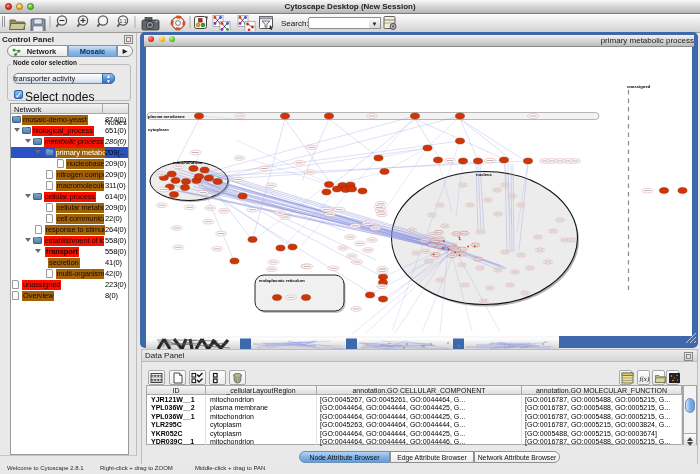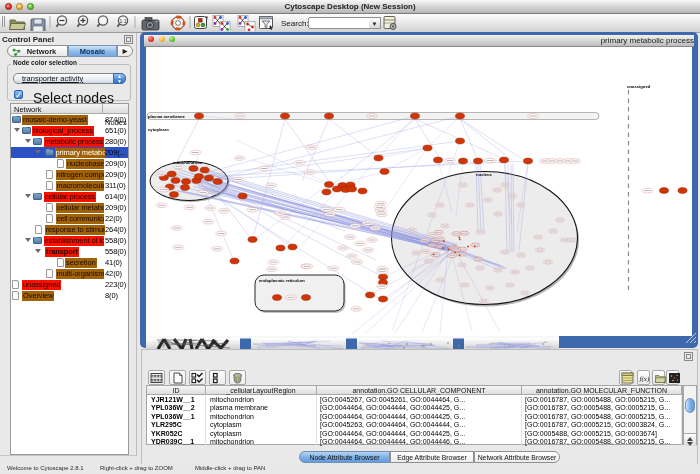--- a/index.html
+++ b/index.html
@@ -29,24 +29,24 @@
 
 #cpanel { left:0; top:33px; width:137px; height:423px; background:#e9e9e9; border-right:1px solid #bdbdbd; border-bottom:1px solid #c6c6c6;}
 #cptitle { left:2px; top:2px; font-size:8px; font-weight:bold; color:#222; }
 #cptabs { left:7px; top:12px; width:126px; height:12px; }
 .tab { position:absolute; top:0; height:12px; border:1px solid #8e8e8e; font-size:7.5px; font-weight:bold; color:#1c1c1c; text-align:center; line-height:11px; background:linear-gradient(#ffffff,#e8e8e8); }
 #tabnet { left:0; width:61px; border-radius:6px 0 0 6px; }
 #tabmos { left:61px; width:49px; background:linear-gradient(#cfe3f8,#8fbbe9 55%,#74a9e2); border-color:#7a96b5; color:#0c2c5c; }
 #tabarr { left:110px; width:16px; border-radius:0 6px 6px 0; font-size:6px; }
 #grpbox { left:7px; top:31px; width:124px; height:37px; border:1px solid #bcbcbc; border-radius:3px; }
 #grplbl { left:11px; top:26px; font-size:6.5px; font-weight:bold; color:#1a1a1a; background:#e9e9e9; padding:0 2px;}
-#combo { left:13px; top:40px; width:113px; height:11px; border:1px solid #858585; border-radius:5px; background:linear-gradient(#ffffff,#e2e9f2 70%,#c6d6ea); font-size:7.5px; color:#111; text-align:left; padding-left:8px; line-height:10px;text-decoration:underline;}
+#combo { left:13px; top:40px; width:102px; height:11px; border:1px solid #858585; border-radius:5px; background:linear-gradient(#ffffff,#e2e9f2 70%,#c6d6ea); font-size:7.5px; color:#111; text-align:left; line-height:10px;}
 #combobtn { position:absolute; right:-1px; top:-1px; width:13px; height:11px; border-radius:0 5px 5px 0; background:linear-gradient(#9cc2ee,#4d8cd8 60%,#3672c4); border:1px solid #3b6ca8; color:#fff; font-size:5px; line-height:5px; text-align:center; }
 #chk { left:14px; top:57px; width:9px; height:9px; border-radius:2px; background:linear-gradient(#8ec0f0,#3f83d6); border:1px solid #2e62a8; color:#fff; font-size:8px; font-weight:bold; line-height:9px; text-align:center;}
-#chklbl { left:33px; top:57px; font-size:14px; color:#111; }
+#chklbl { left:25px; top:57px; font-size:12px; color:#111; }
 #treebox { left:10px; top:70px; width:119px; height:352px; background:#fff; border:1px solid #9a9a9a; }
 #treehdr { position:absolute; left:0; top:0; width:117px; height:10px; background:linear-gradient(#f4f4f4,#dcdcdc); border-bottom:1px solid #aaa; font-size:7.5px; color:#111; }
 #treehdr .h1 { position:absolute; left:3px; top:1px;}
 #treehdr .h2 { position:absolute; left:94px; top:14px;}
 #treehdr .dv { position:absolute; left:91px; top:0; width:1px; height:10px; background:#aaa;}
 .trow { position:absolute; left:0; width:117px; height:11px; font-size:7.5px; color:#000; letter-spacing:-0.1px; }
 .trow .lbl { position:absolute; top:0.5px; height:10px; line-height:10px; padding:0 1px; white-space:nowrap; overflow:hidden; color:#1c0a00;}
 .trow .cnt { position:absolute; left:94px; top:0; line-height:11px; color:#000;}
 .arr { position:absolute; top:3px; width:0; height:0; border-left:3px solid transparent; border-right:3px solid transparent; border-top:4px solid #6b6b6b; }
 .fold { position:absolute; top:2px; width:9px; height:7px; background:linear-gradient(#7fa8cc,#537ea8); border:0.5px solid #3f6488; border-radius:1px; }
@@ -209,21 +209,21 @@
         <div class="fold" style="left:1px;"></div>
         <span class="lbl gbg" style="left:11px;max-width:82px;">mosaic-demo-yeast</span>
         <span class="cnt">874(0)</span>
       </div>
     <div class="trow" style="top:21px;">
         <div class="arr" style="left:2.5px;"></div>
         <div class="fold" style="left:11px;"></div>
         <span class="lbl rbg" style="left:21px;max-width:72px;">biological_process</span>
         <span class="cnt">651(0)</span>
       </div>
-    <div class="trow" style="top:32px;">
+    <div class="trow" style="top:32px;font-style:italic;">
         <div class="arr" style="left:13.5px;"></div>
         <div class="fold" style="left:22.299999999999997px;"></div>
         <span class="lbl rbg" style="left:32.5px;max-width:60px;">metabolic process</span>
         <span class="cnt">280(0)</span>
       </div>
     <div class="trow selrow" style="top:43px;">
         <div class="arr" style="left:24px;"></div>
         <div class="fold" style="left:34px;"></div>
         <span class="lbl gbg" style="left:43.5px;max-width:50px;color:#fff;">primary metabolic proc</span>
         <span class="cnt">209(...</span>
@@ -271,21 +271,21 @@
         <span class="cnt">558(0)</span>
       </div>
     <div class="trow" style="top:142px;">
         <div class="arr" style="left:24px;"></div>
         <div class="fold" style="left:34px;"></div>
         <span class="lbl rbg" style="left:34px;max-width:50px;font-weight:bold;">transport</span>
         <span class="cnt">558(0)</span>
       </div>
     <div class="trow" style="top:153px;">
         <div class="file" style="left:45.5px;"></div>
-        <span class="lbl gbg" style="left:54px;max-width:38px;">secretion</span>
+        <span class="lbl gbg" style="left:37px;max-width:38px;">secretion</span>
         <span class="cnt">41(0)</span>
       </div>
     <div class="trow" style="top:164px;">
         <div class="file" style="left:34.5px;"></div>
         <span class="lbl gbg" style="left:44.5px;max-width:48px;">multi-organism proce</span>
         <span class="cnt">42(0)</span>
       </div>
     <div class="trow" style="top:175px;">
         <div class="file" style="left:1px;"></div>
         <span class="lbl rbg" style="left:11px;max-width:82px;">unassigned</span>
@@ -790,20 +790,21 @@
 <circle cx="313" cy="8" r="0.7" fill="#b8a830"></circle>
 </g>
 </svg>
   </div>
   <svg id="grip" width="14" height="12">
       <path d="M13 1 L3 11 M13 5 L7 11 M13 9 L11 11" stroke="#c8d2e2" stroke-width="1" fill="none"></path>
     </svg>
 </div>
 
 <div class="abs" id="dpanel">
+  <div id="dptitle">Data Panel</div>
   <div class="dbtn" style="left:6px;">
       <svg width="13" height="12" viewBox="0 0 13 12">
         <rect x="1" y="1.5" width="11" height="9" fill="#e8e8e8" stroke="#333" stroke-width="0.9"></rect>
         <rect x="1.5" y="3" width="10" height="2.2" fill="#2a2a2a"></rect>
         <rect x="1.5" y="7" width="10" height="2.2" fill="#2a2a2a"></rect>
         <rect x="2.5" y="3.4" width="2" height="1.4" fill="#fff"></rect>
         <rect x="5.6" y="3.4" width="2" height="1.4" fill="#fff"></rect>
         <rect x="8.7" y="3.4" width="2" height="1.4" fill="#fff"></rect>
         <rect x="2.5" y="7.4" width="2" height="1.4" fill="#fff"></rect>
         <rect x="5.6" y="7.4" width="2" height="1.4" fill="#fff"></rect>

